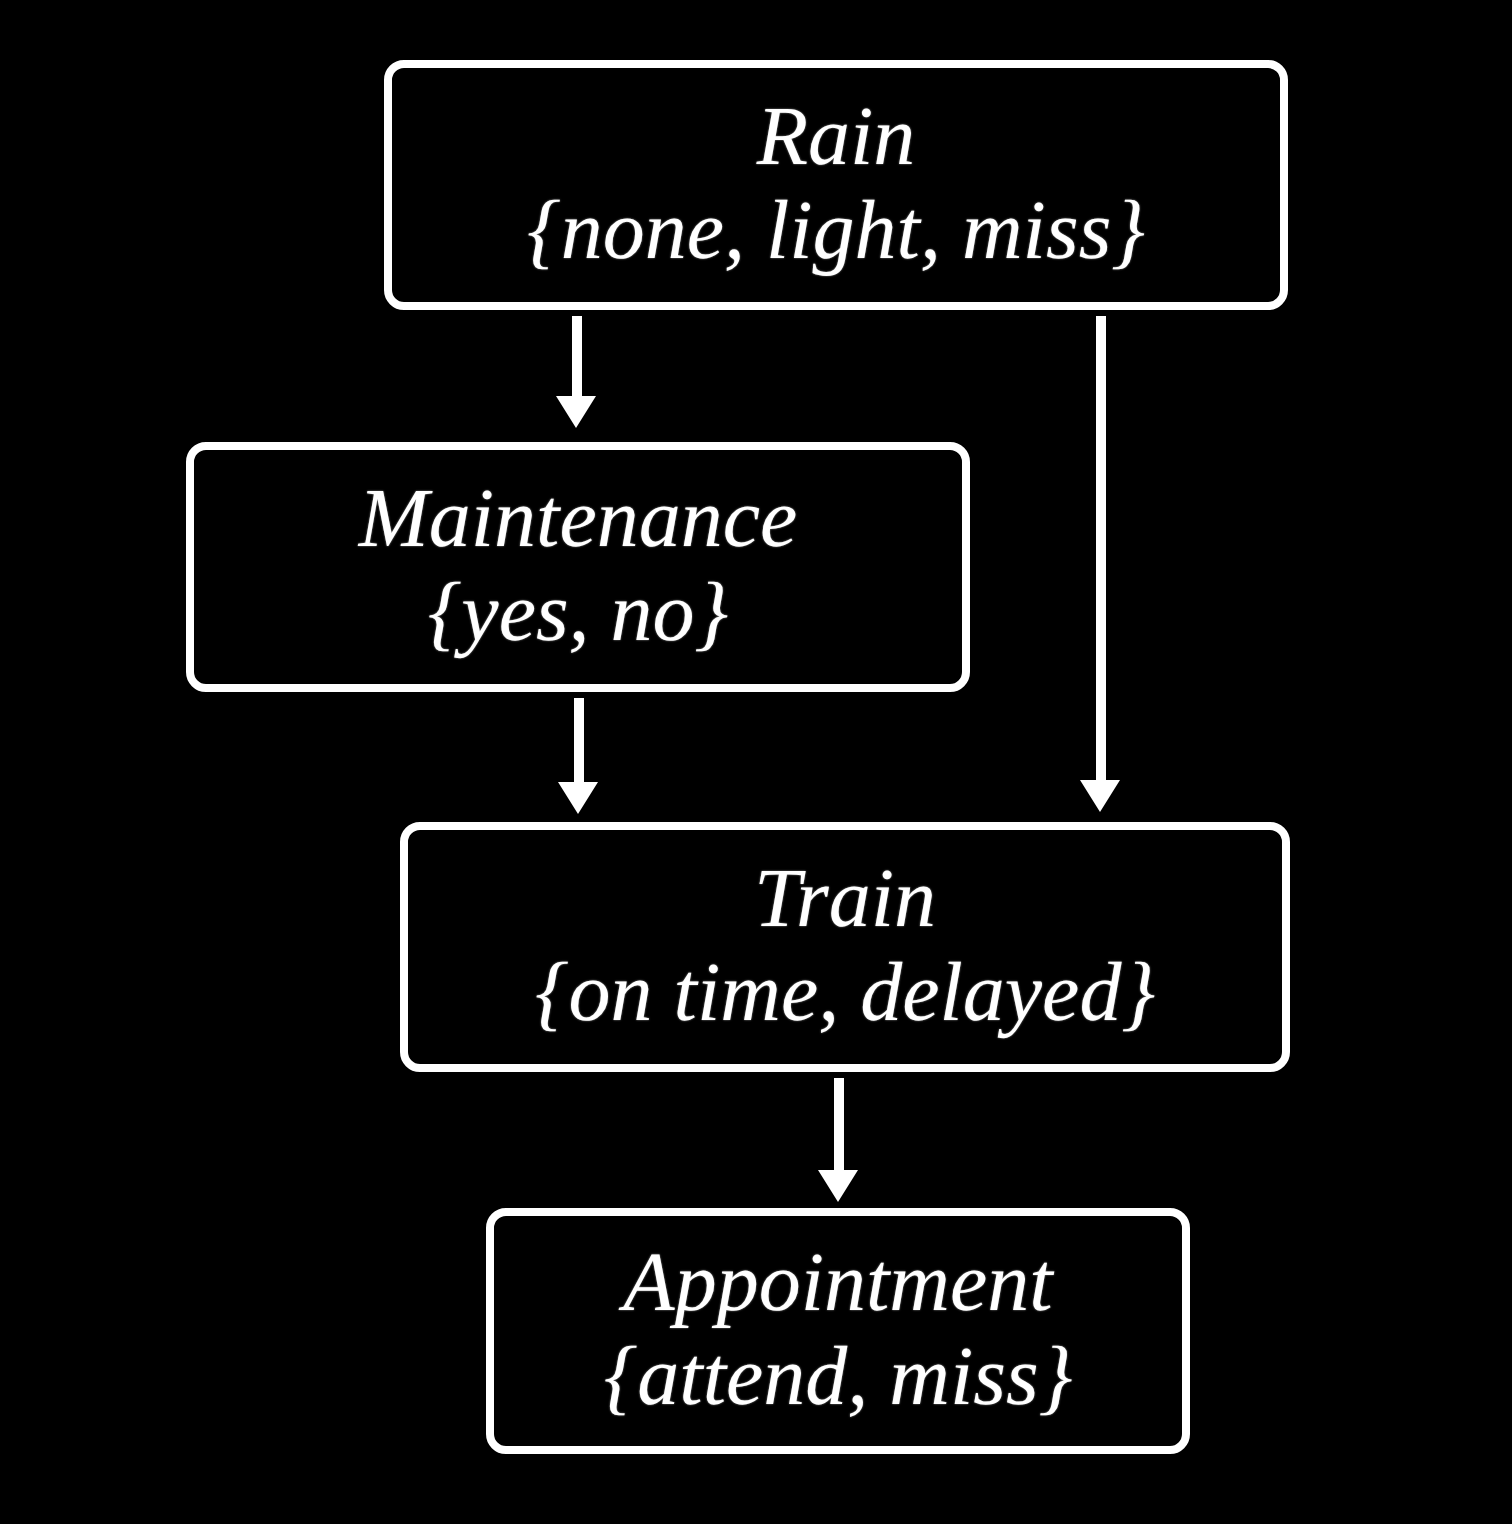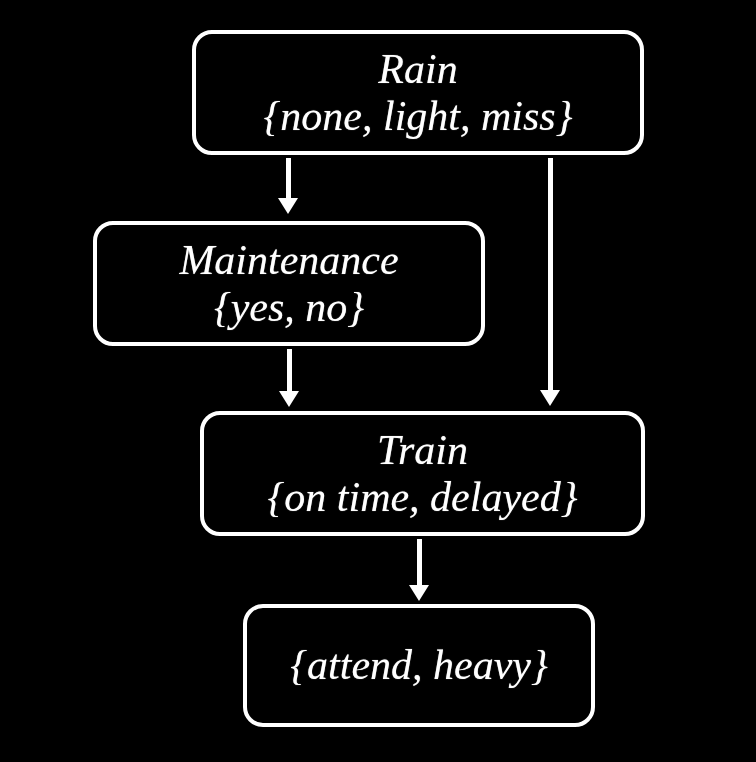--- a/index.html
+++ b/index.html
@@ -12,21 +12,21 @@
     width: 756px;
     height: 762px;
     background: #000000;
     overflow: hidden;
     font-family: "Liberation Serif", serif;
   }
   .node {
     position: absolute;
     box-sizing: border-box;
     border: 4px solid #ffffff;
-    border-radius: 20px;
+    border-radius: 10px;
     background: #000000;
     color: #ffffff;
     display: flex;
     flex-direction: column;
     align-items: center;
     justify-content: center;
     text-align: center;
     font-style: italic;
     font-size: 42px;
     line-height: 47px;
@@ -101,16 +101,17 @@
     <div class="node-title">Train</div>
     <div class="node-values">{on time, delayed}</div>
   </div>
 
   <div class="node" id="node-maintenance">
     <div class="node-title">Maintenance</div>
     <div class="node-values">{yes, no}</div>
   </div>
 
   <div class="node" id="node-appointment">
-    <div class="node-values">{attend, heavy}</div>
+    <div class="node-title">Appointment</div>
+    <div class="node-values">{attend, miss}</div>
   </div>
 
 </div>
 
 </body></html>

